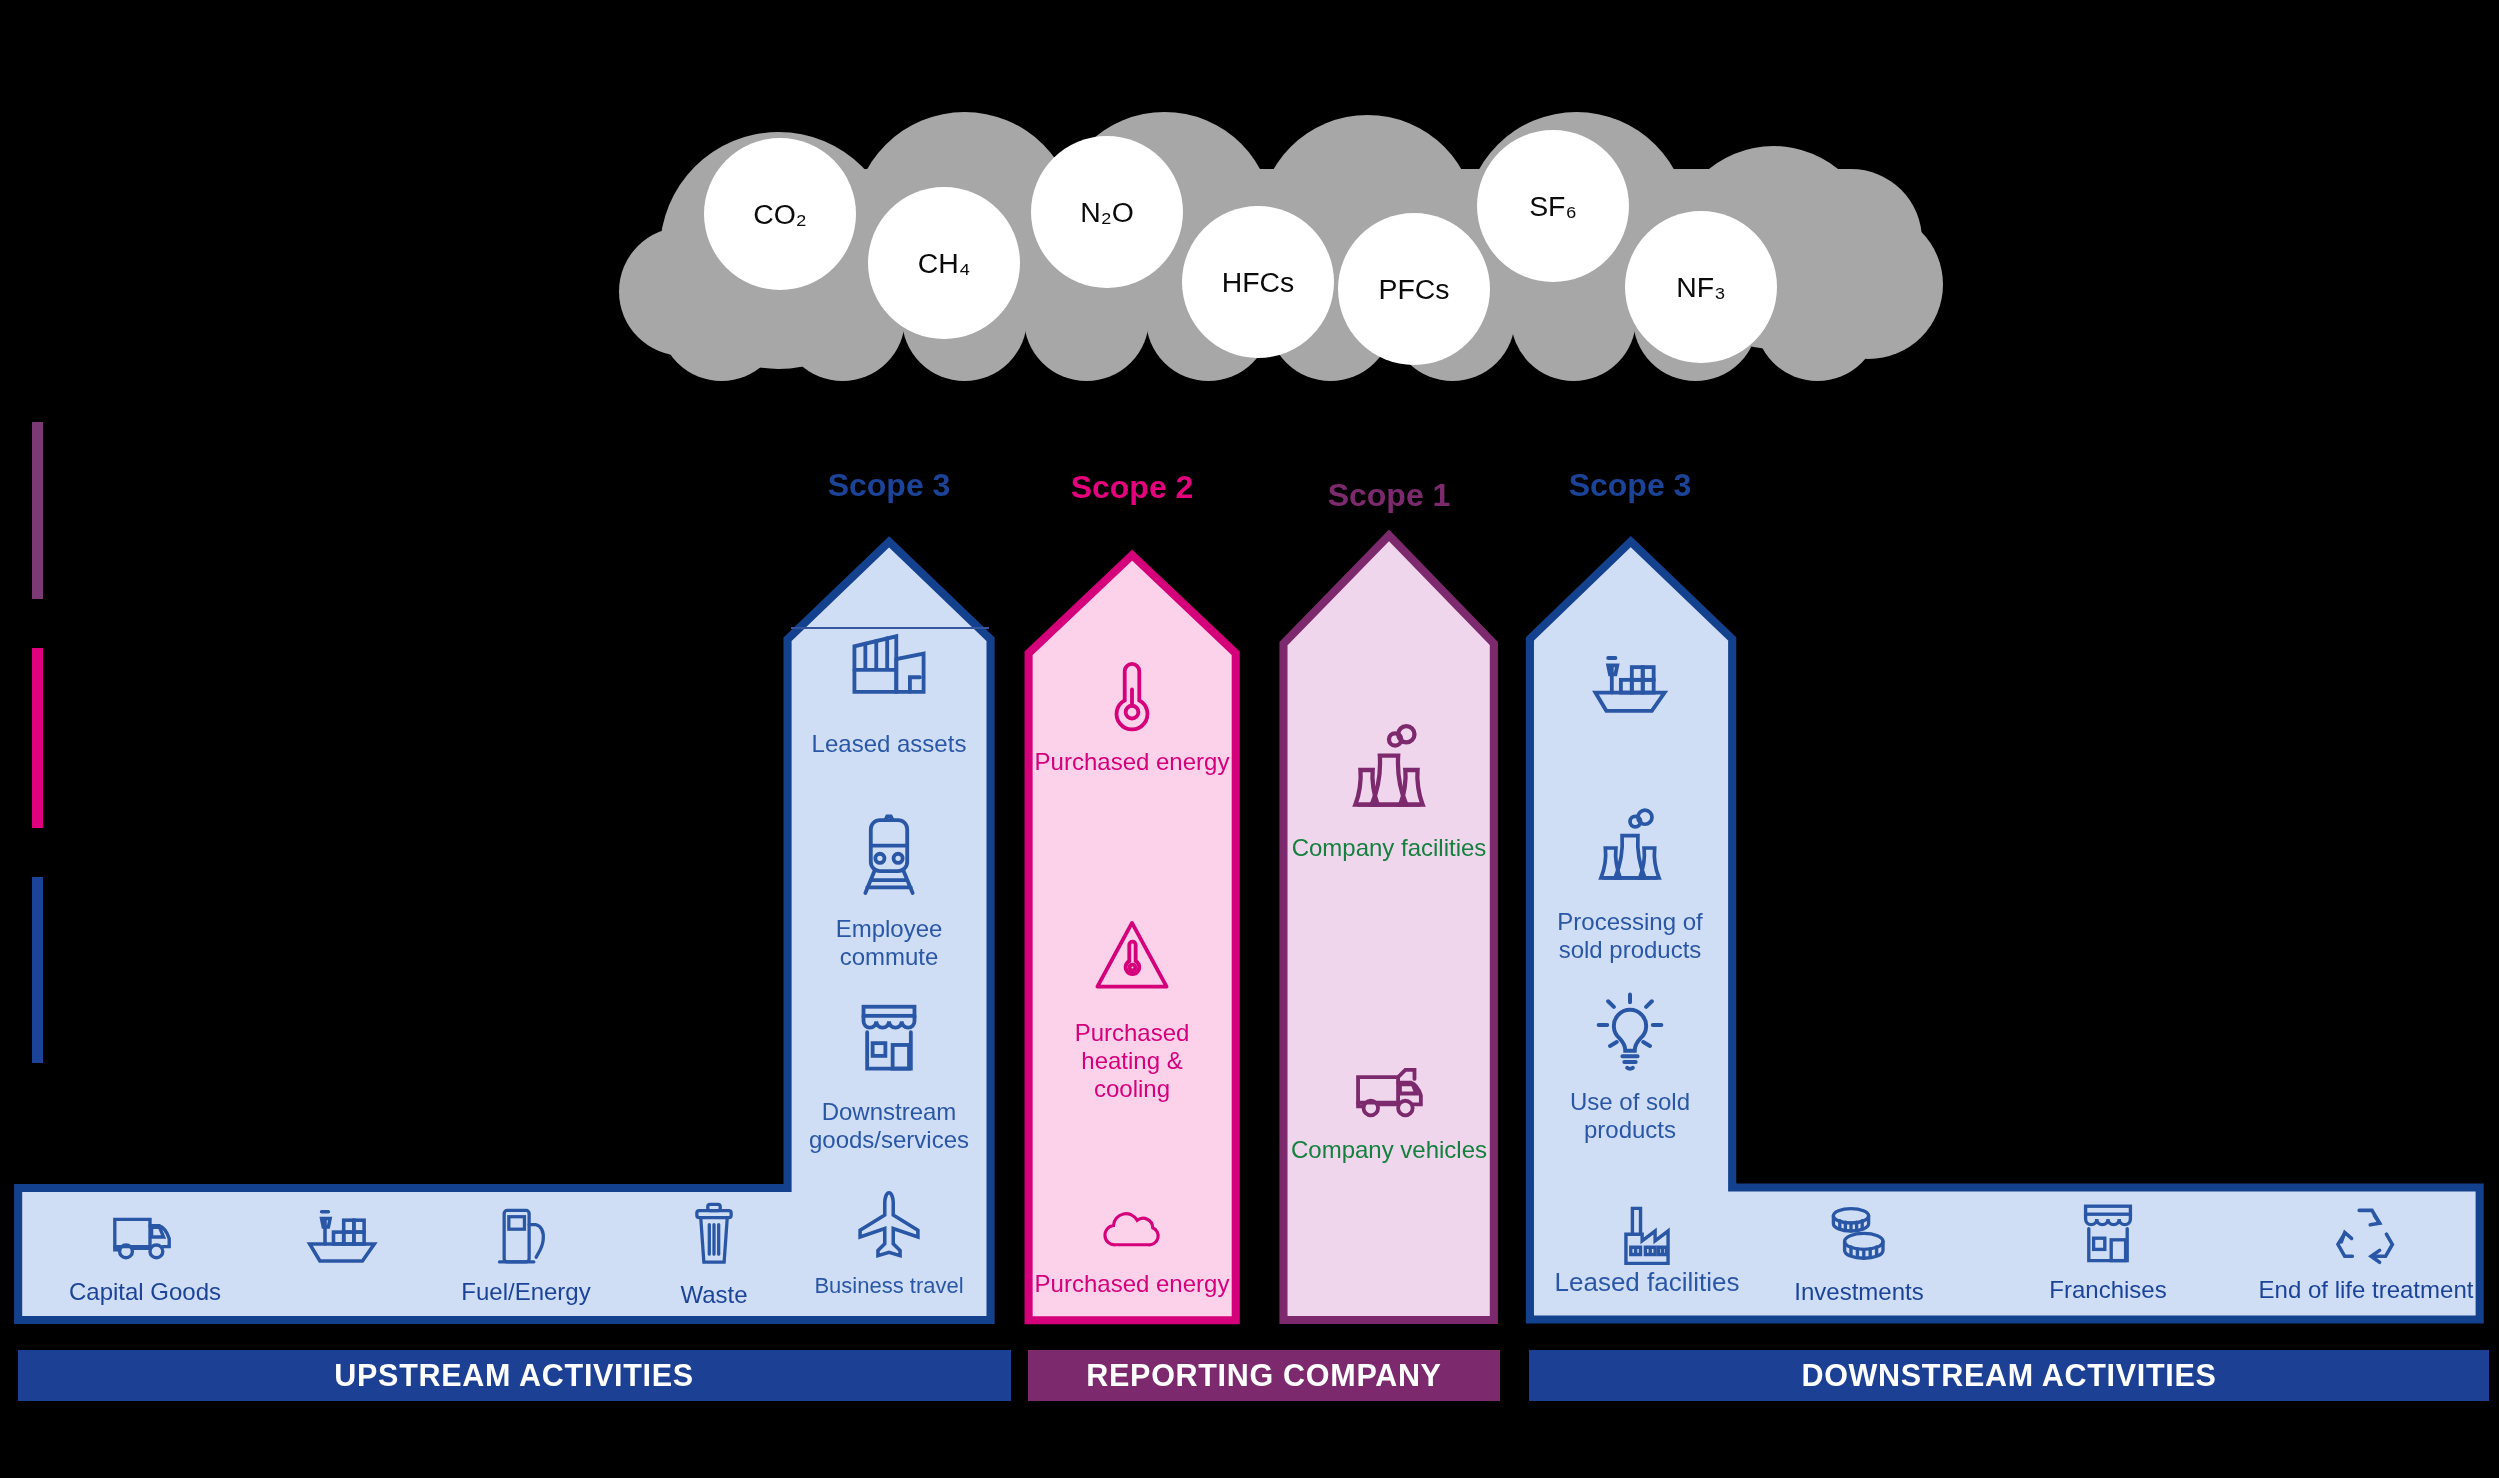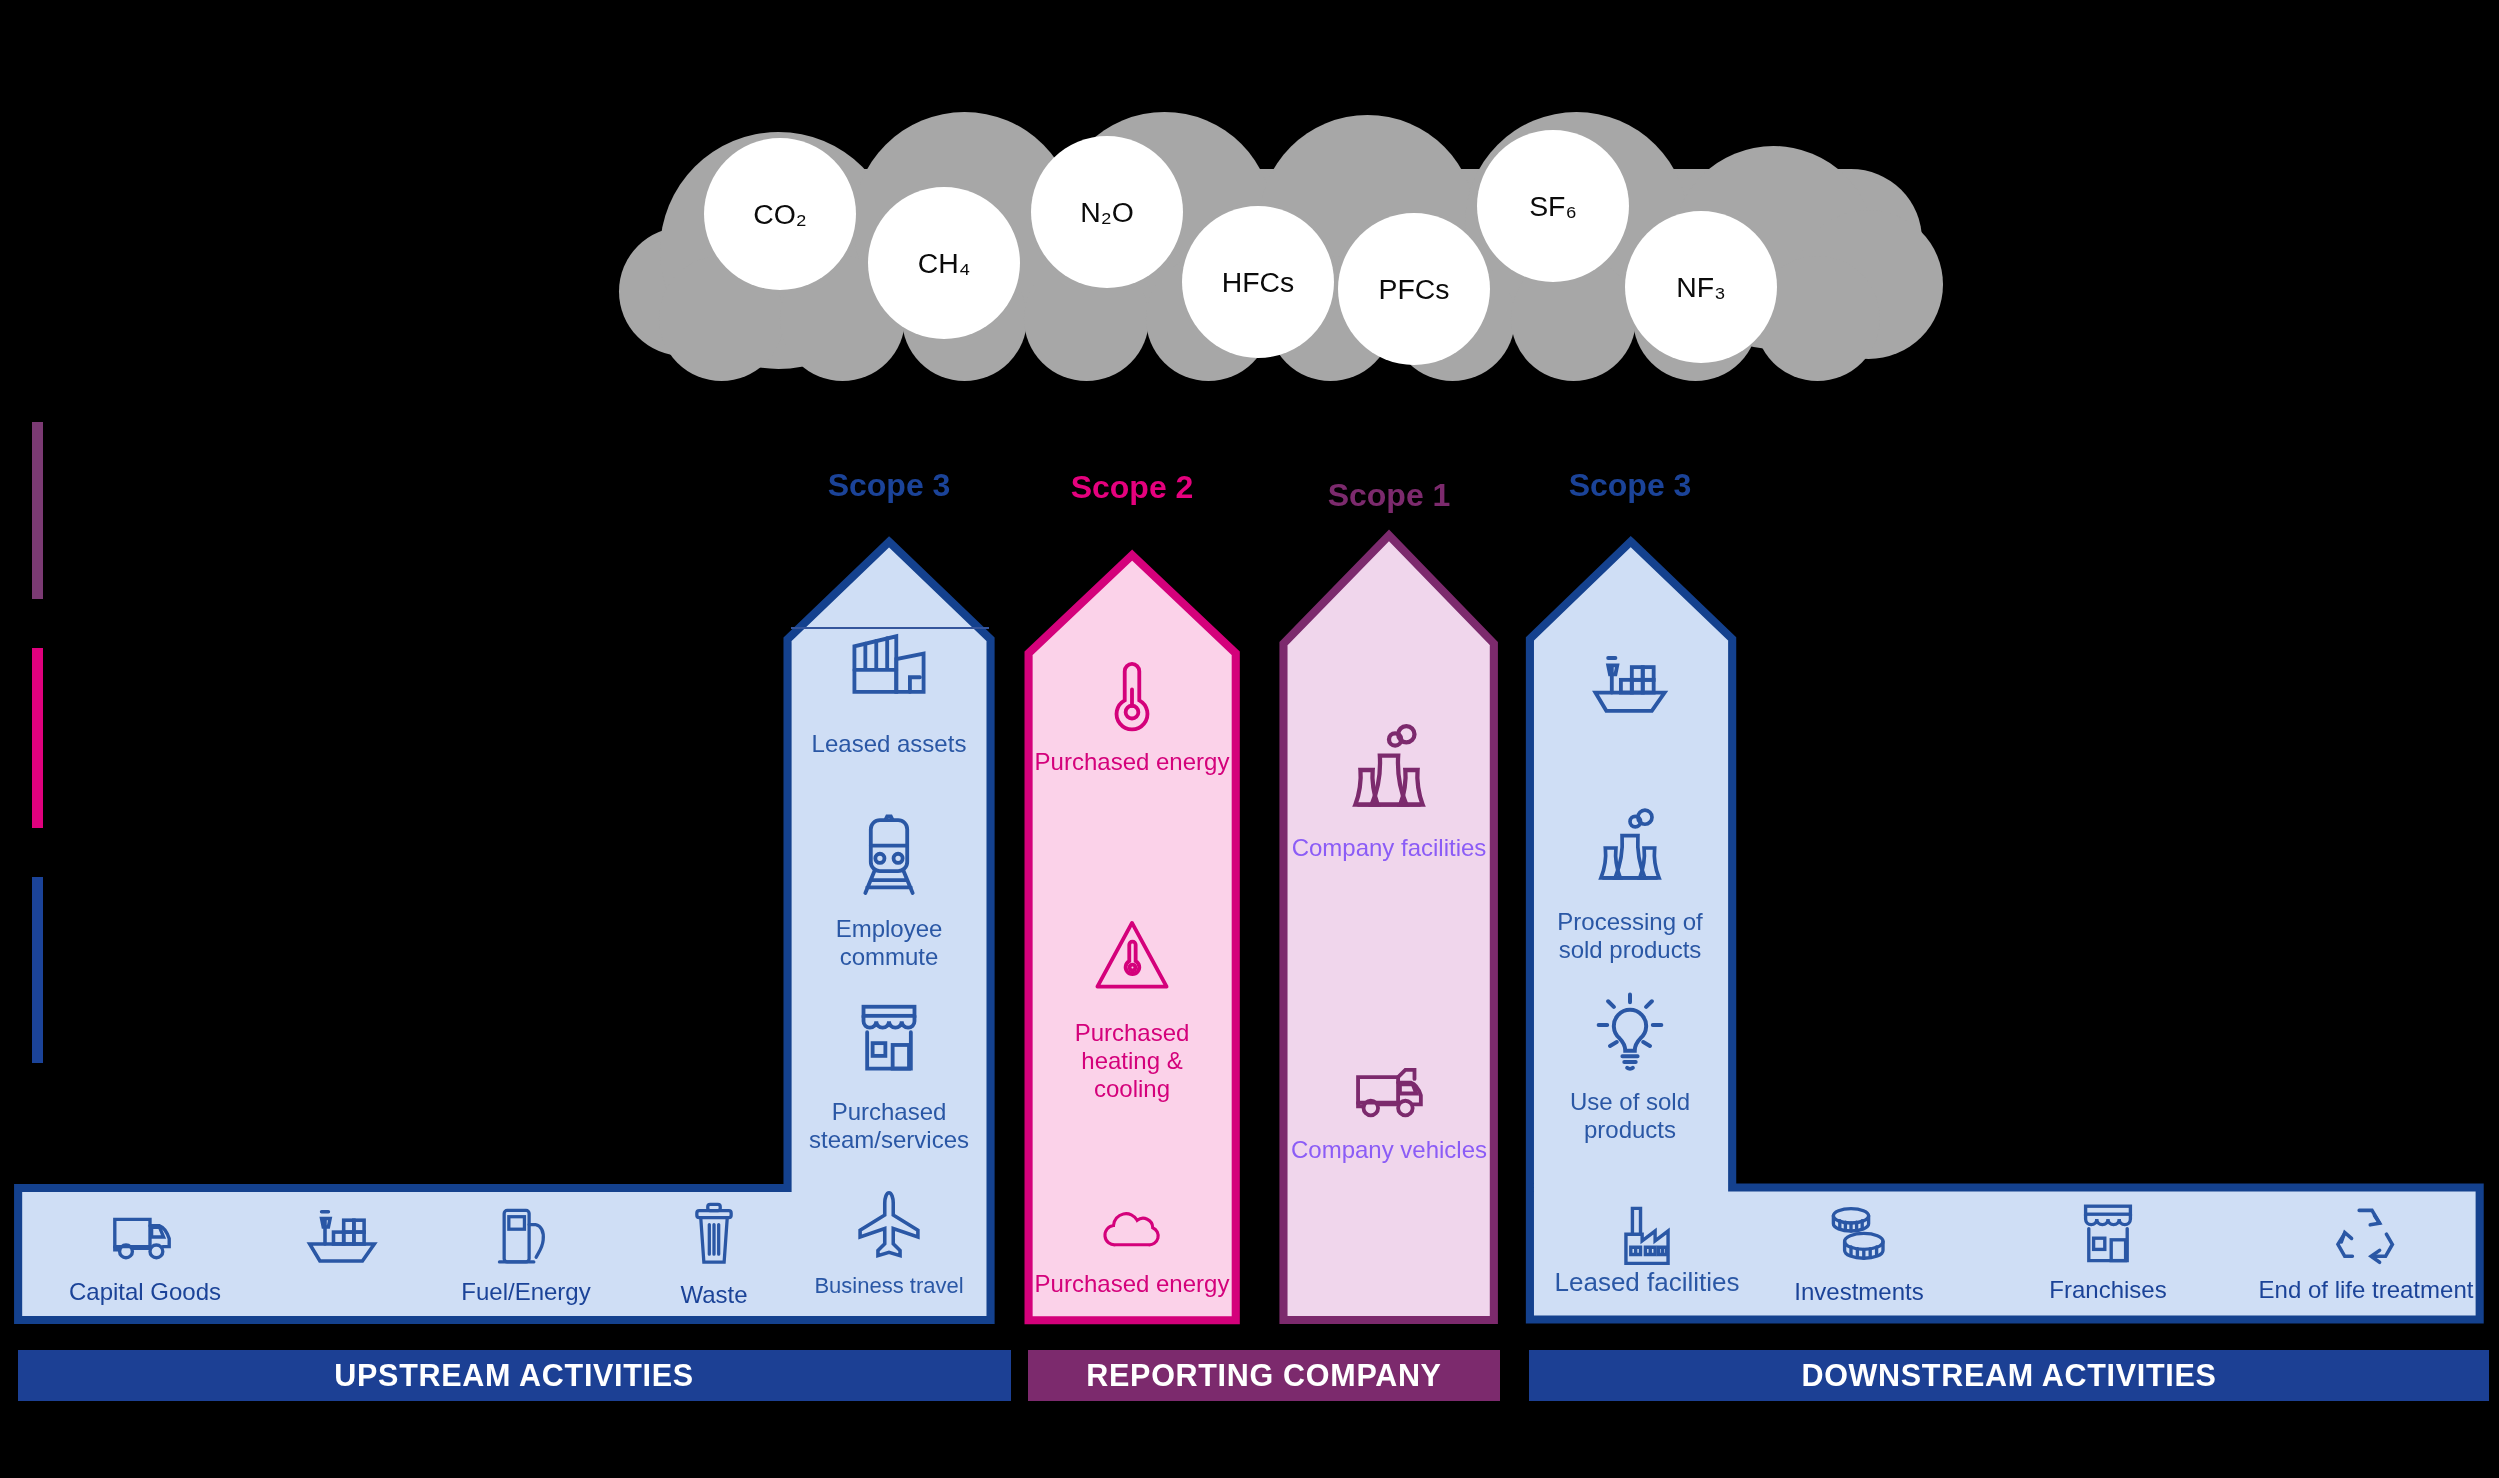--- a/index.html
+++ b/index.html
@@ -22,21 +22,21 @@
   .thinline{position:absolute;height:2px;background:#35559c;}
   
   .icon{position:absolute;transform:translateX(-50%);}
   .icon path,.icon rect,.icon circle,.icon ellipse,.icon line{fill:none;stroke:currentColor;stroke-width:4.2;stroke-linecap:round;}
   .blue{color:#2a57a5;}
   .pink{color:#d4017b;}
   .purple{color:#7c2a6d;}
   .lbl{position:absolute;transform:translateX(-50%);text-align:center;font-size:24px;line-height:1.17;}
   .lbl.blue{color:#2a57a5;}
   .lbl.pink{color:#d4017b;}
-  .lbl.purple{color:#8b5cf6;}
+  .lbl.purple{color:#15803d;}
   .lbl.navy{color:#1b4398;}
   
   .banner{position:absolute;height:51px;display:flex;align-items:center;justify-content:center;
           color:#ffffff;font-size:30.5px;font-weight:bold;letter-spacing:0.7px;}
 </style>
 </head>
 <body>
 
 <div id="canvas">
 
@@ -123,21 +123,21 @@
   </svg>
   <div class="lbl blue" style="left:889px;top:915px;width:142px;">Employee commute</div>
 
   <svg class="icon blue" style="left:889px;top:994px;" width="91" height="91" viewBox="0 0 100 100">
     <rect x="22" y="14" width="56" height="10"></rect>
     <path d="M22 24 v6 a7 7 0 0 0 14 0 a7 7 0 0 0 14 0 a7 7 0 0 0 14 0 a7 7 0 0 0 14 0 v-6"></path>
     <path d="M26 42 V82 H74 V42"></path>
     <rect x="54" y="56" width="18" height="26"></rect>
     <rect x="32" y="54" width="14" height="14"></rect>
   </svg>
-  <div class="lbl blue" style="left:889px;top:1098px;width:190px;">Purchased steam/services</div>
+  <div class="lbl blue" style="left:889px;top:1098px;width:190px;">Downstream goods/services</div>
 
   <svg class="icon blue" style="left:889px;top:1185px;" width="85" height="87" viewBox="0 0 100 100">
     <path d="M50 8 C53 8 55 14 55 20 V34 L84 52 V60 L55 50 V68 L63 76 V82 L50 78 L37 82 V76 L45 68 V50 L16 60 V52 L45 34 V20 C45 14 47 8 50 8 Z"></path>
   </svg>
   <div class="lbl blue" style="left:889px;top:1273px;width:203px;font-size:22px;">Business travel</div>
 
   <svg class="icon pink" style="left:1132px;top:651px;" width="91" height="95" viewBox="0 0 100 100">
     <path d="M42 20 a8 8 0 0 1 16 0 V52 a17 17 0 1 1 -16 0 Z"></path>
     <path d="M50 40 V58"></path>
       <circle cx="50" cy="65" r="7"></circle>

